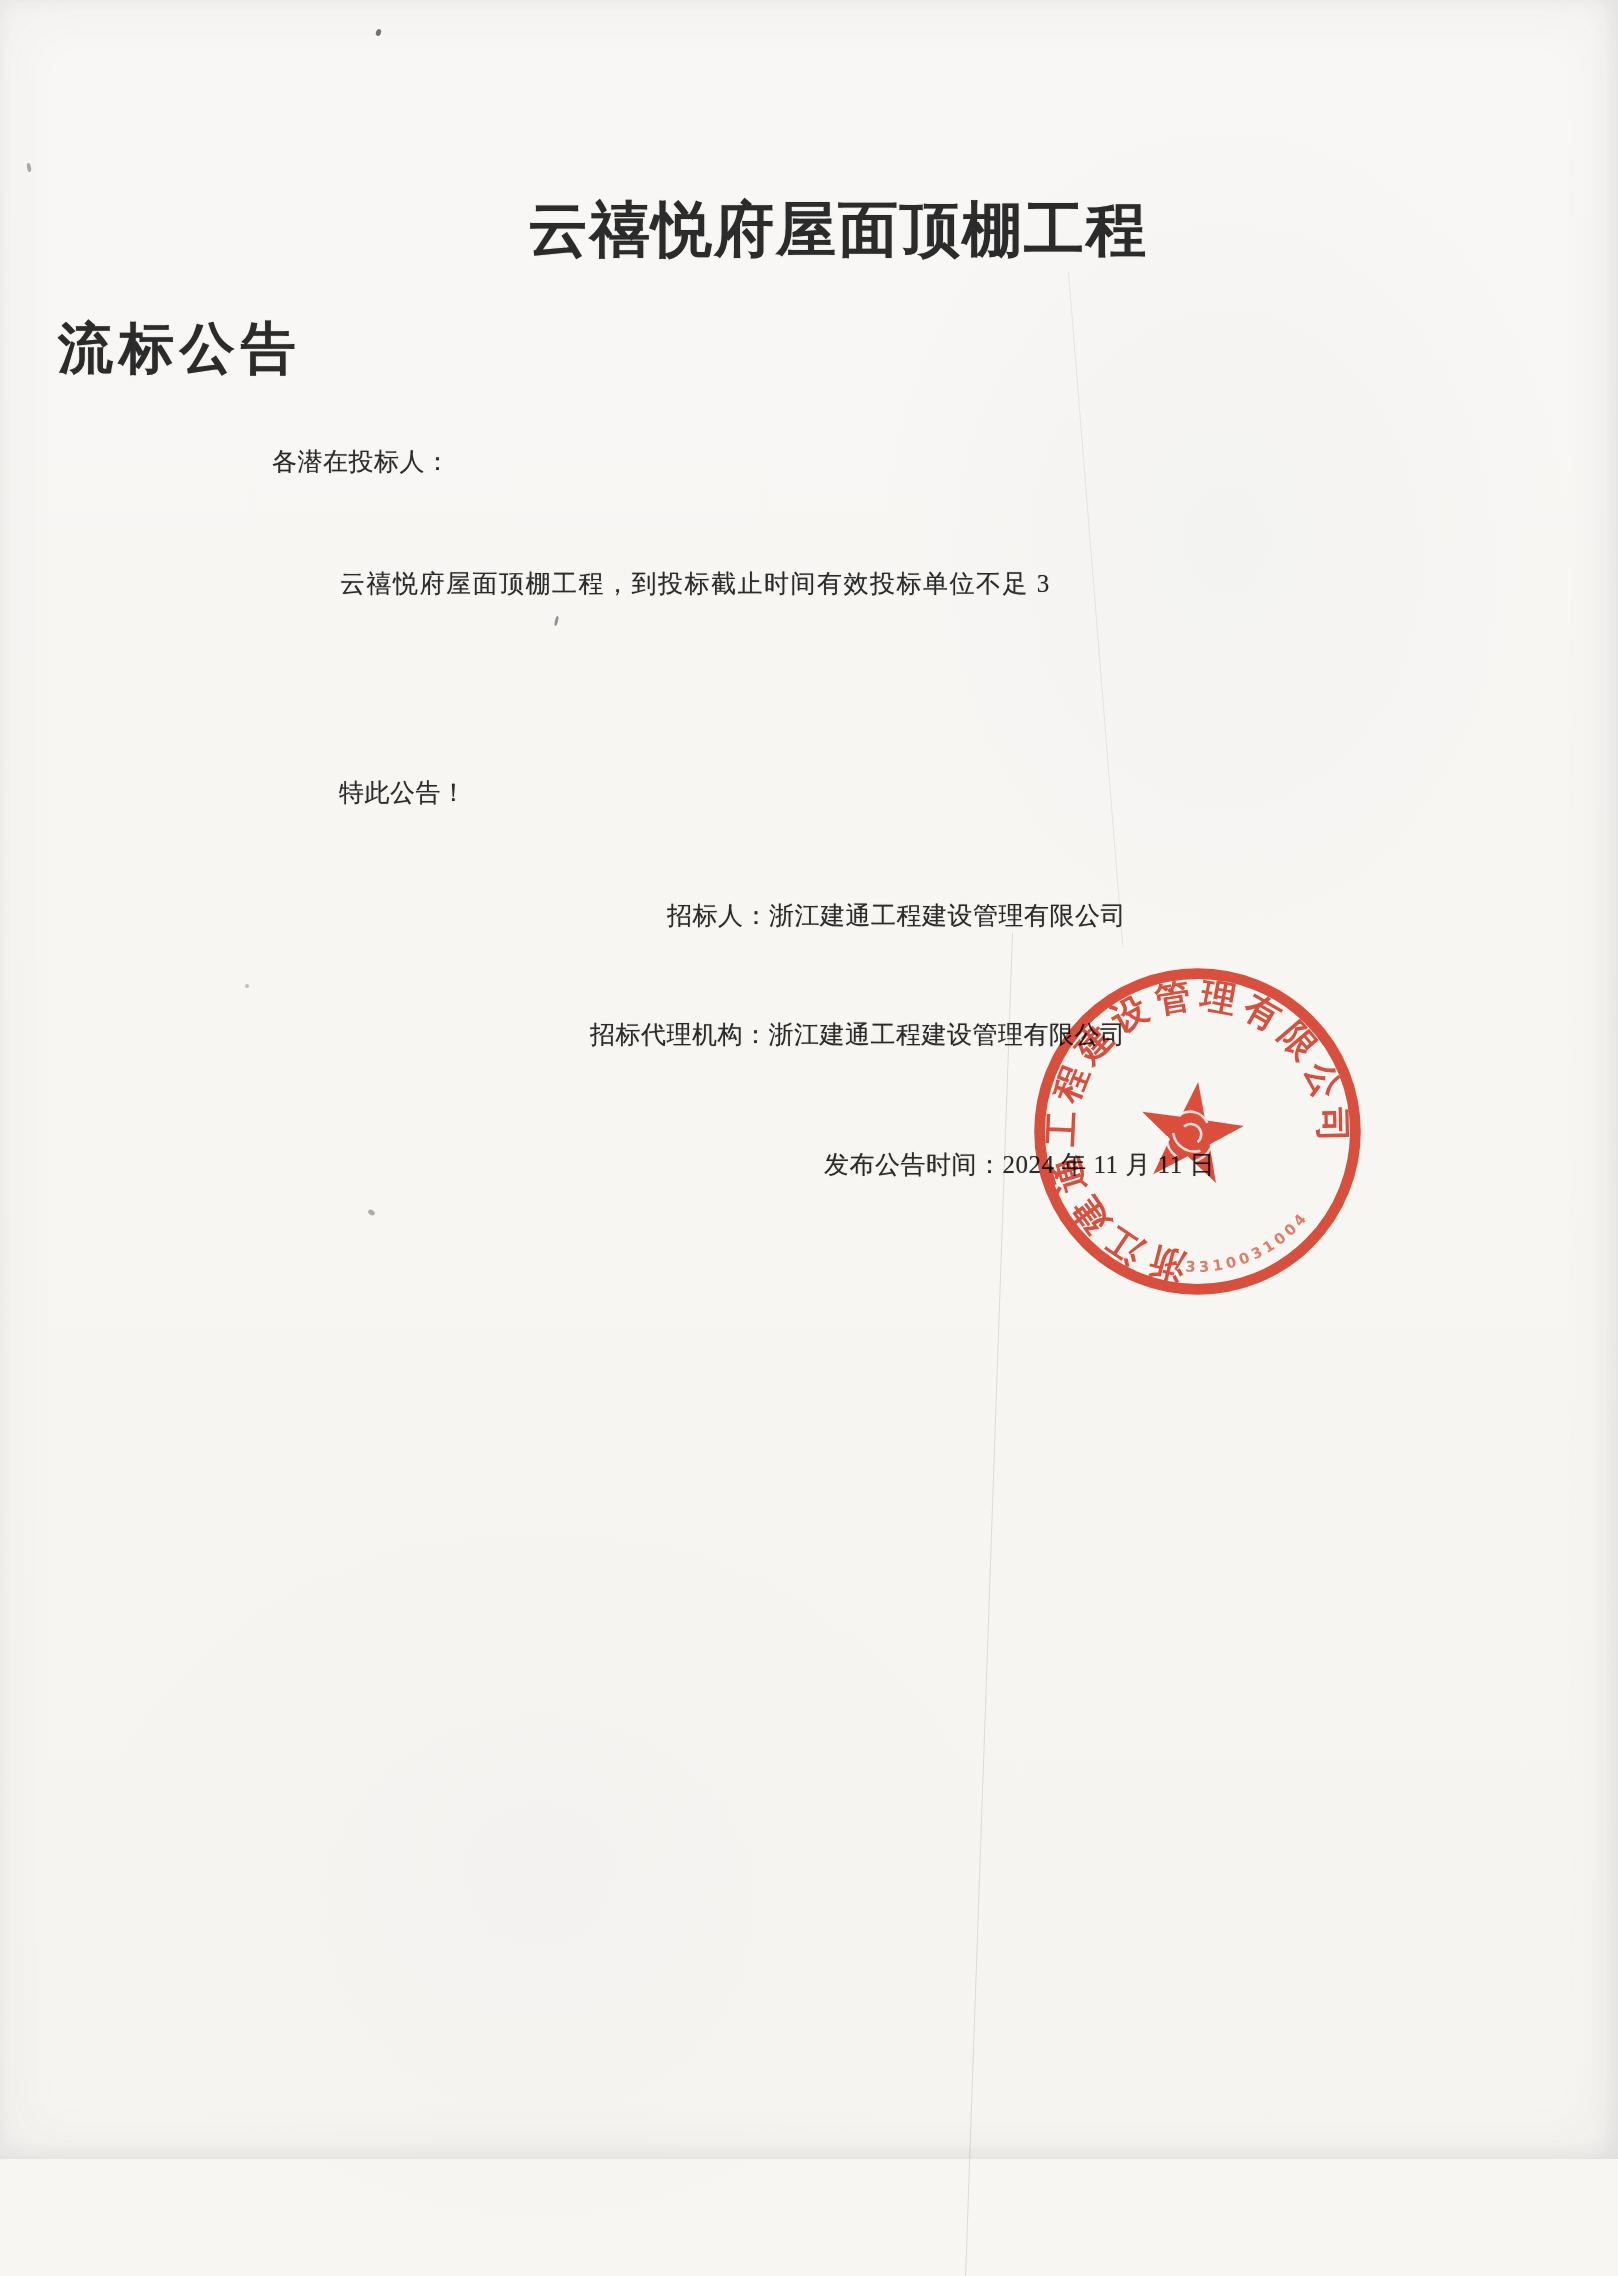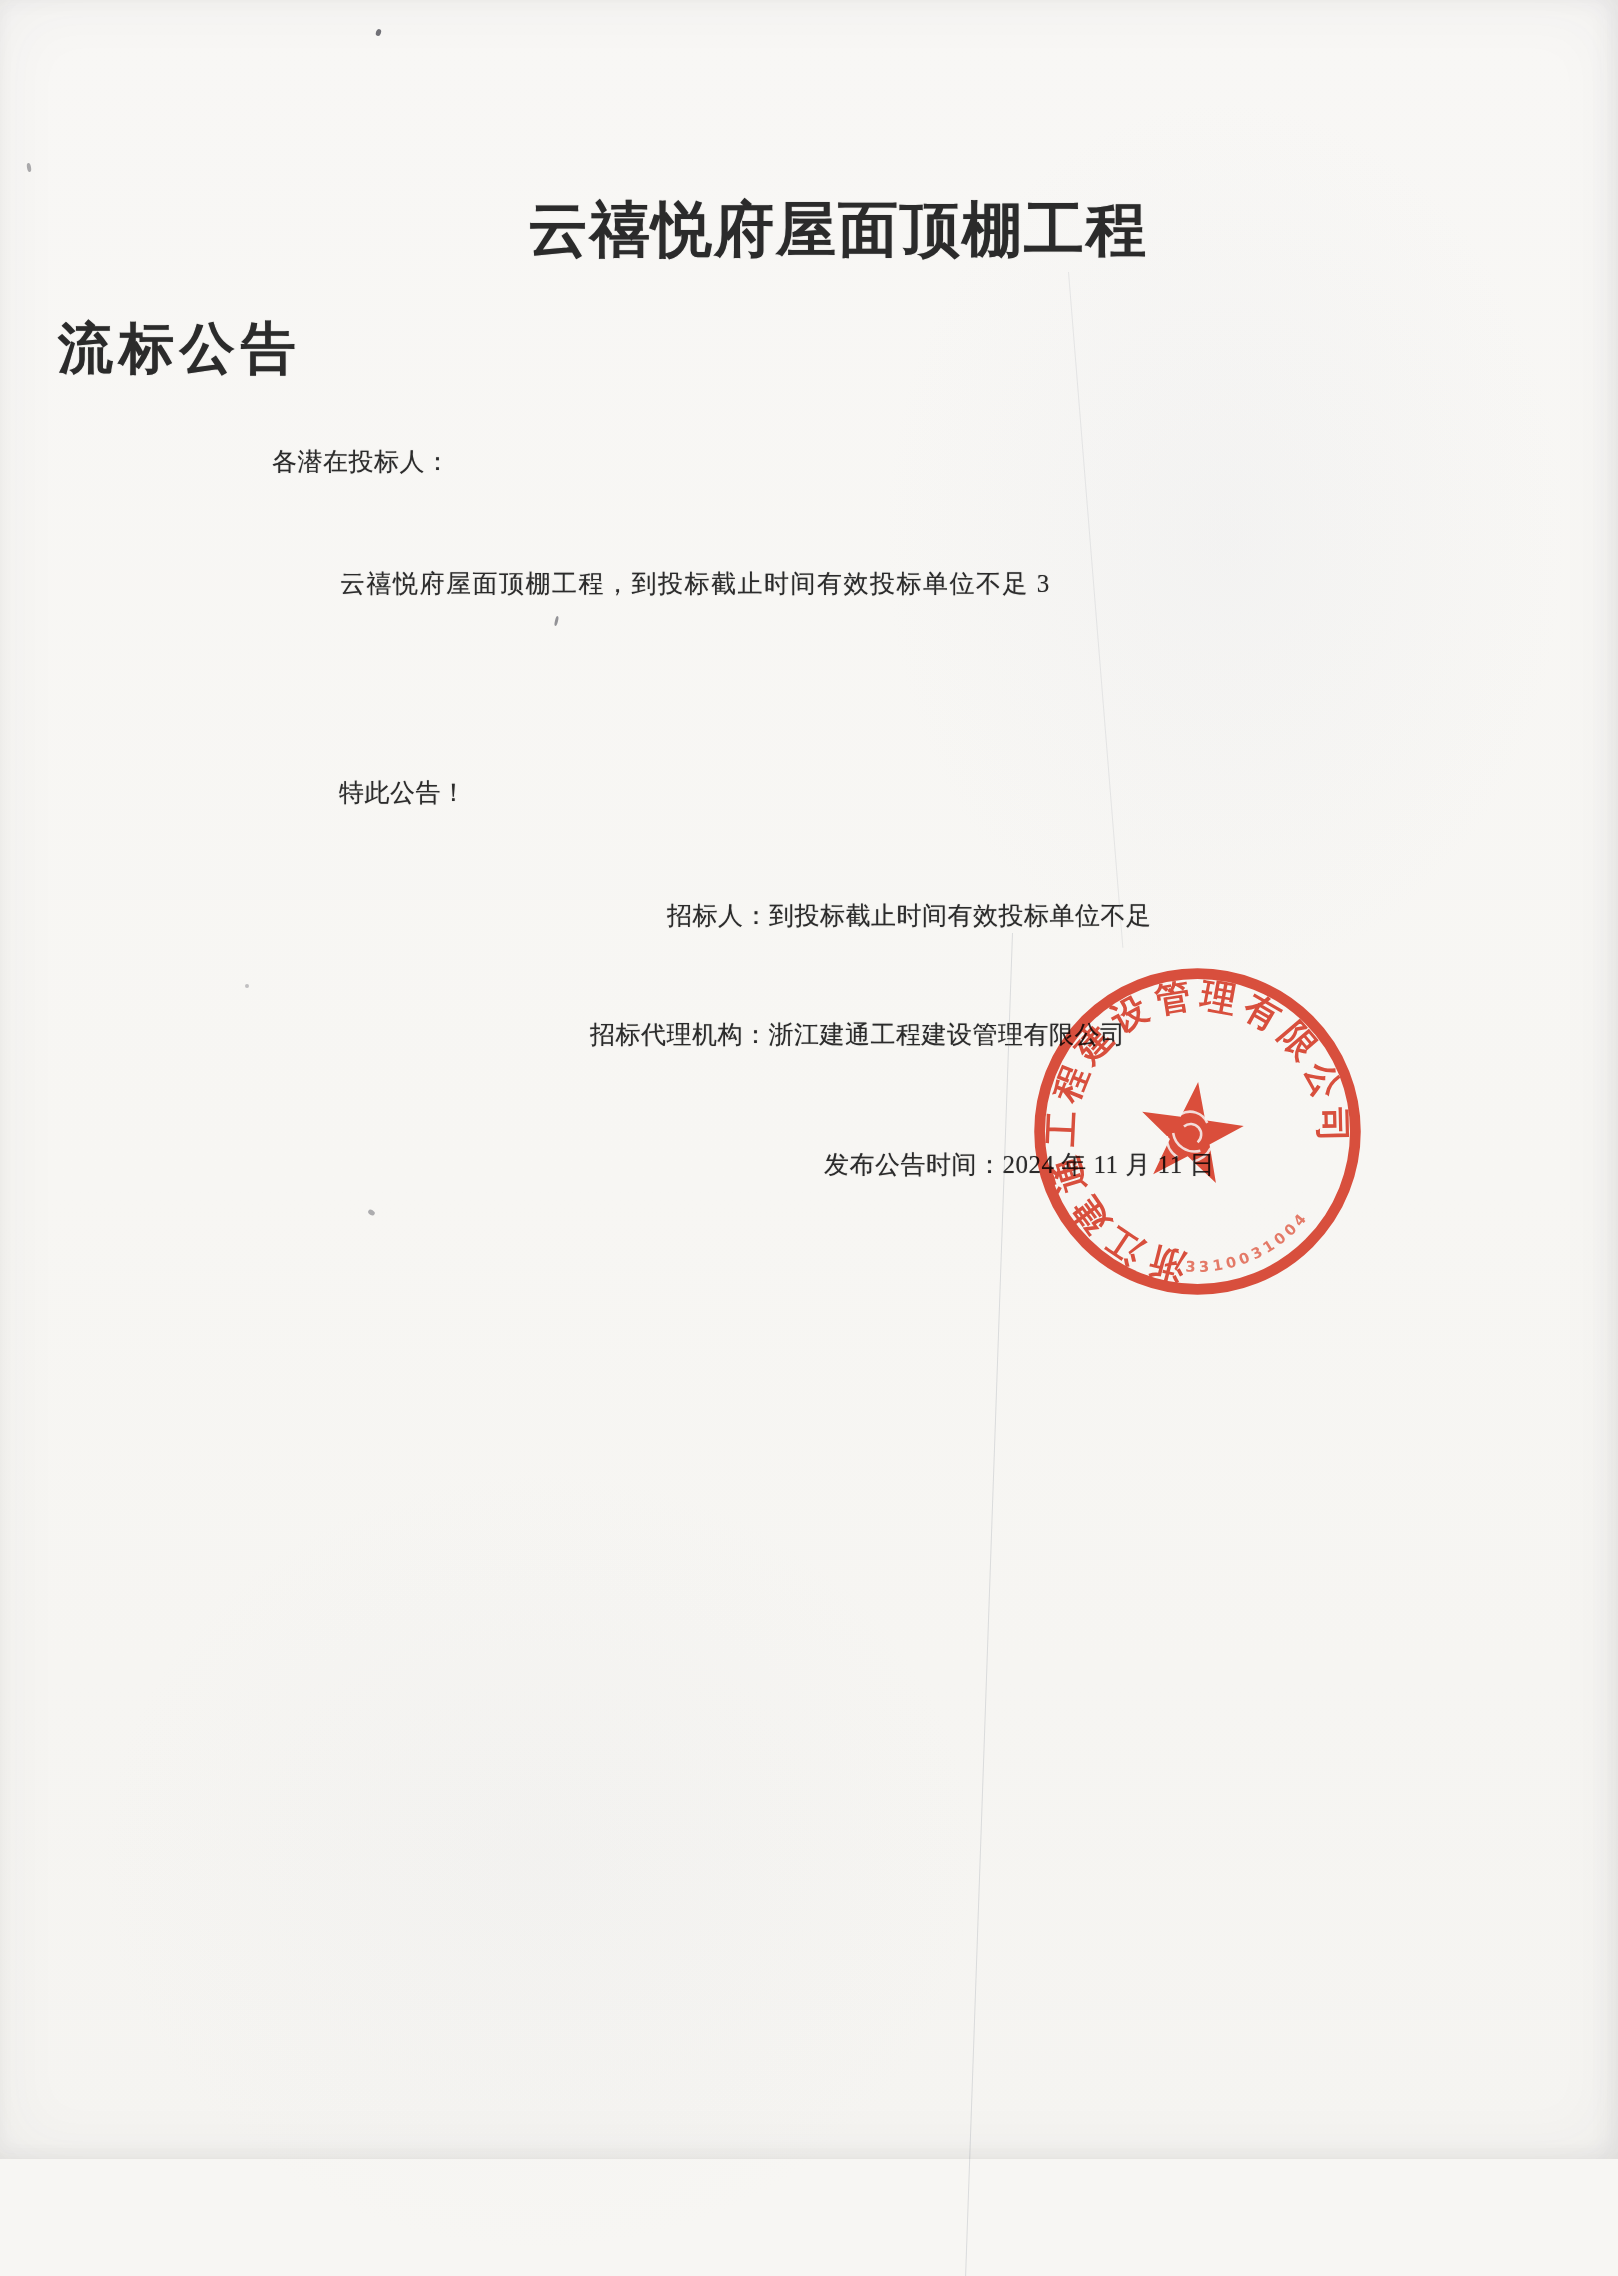--- a/index.html
+++ b/index.html
@@ -72,21 +72,21 @@
 
     <div class="line subtitle-line" style="top:321px;">流标公告</div>
 
     <div class="line body-text" style="top:449px; left:272px;">各潜在投标人：</div>
 
     <div class="line body-text" style="top:571px; left:340px; letter-spacing:1.5px;">云禧悦府屋面顶棚工程，到投标截止时间有效投标单位不足 3</div>
 
 
     <div class="line body-text" style="top:780px; left:339px;">特此公告！</div>
 
-    <div class="line body-text" style="top:903px; left:667px;">招标人：到投标截止时间有效投标单位不足</div>
+    <div class="line body-text" style="top:903px; left:667px;">招标人：浙江建通工程建设管理有限公司</div>
 
     <div class="line body-text" style="top:1022px; left:590px;">招标代理机构：浙江建通工程建设管理有限公司</div>
 
     <div class="line body-text" style="top:1152px; left:804px;margin-left:20px;">发布公告时间：2024 年 11 月 11 日</div>
 
     <svg class="seal-svg" viewBox="-180 -180 360 360" xmlns="http://www.w3.org/2000/svg">
       <defs>
         <path id="arcCompany" d="M -86.7 91.4 A 126 126 0 1 1 86.7 91.4" fill="none"></path>
         <path id="arcCode" d="M -12.5 142.5 A 143 143 0 0 0 109.6 91.9" fill="none"></path>
       </defs>

